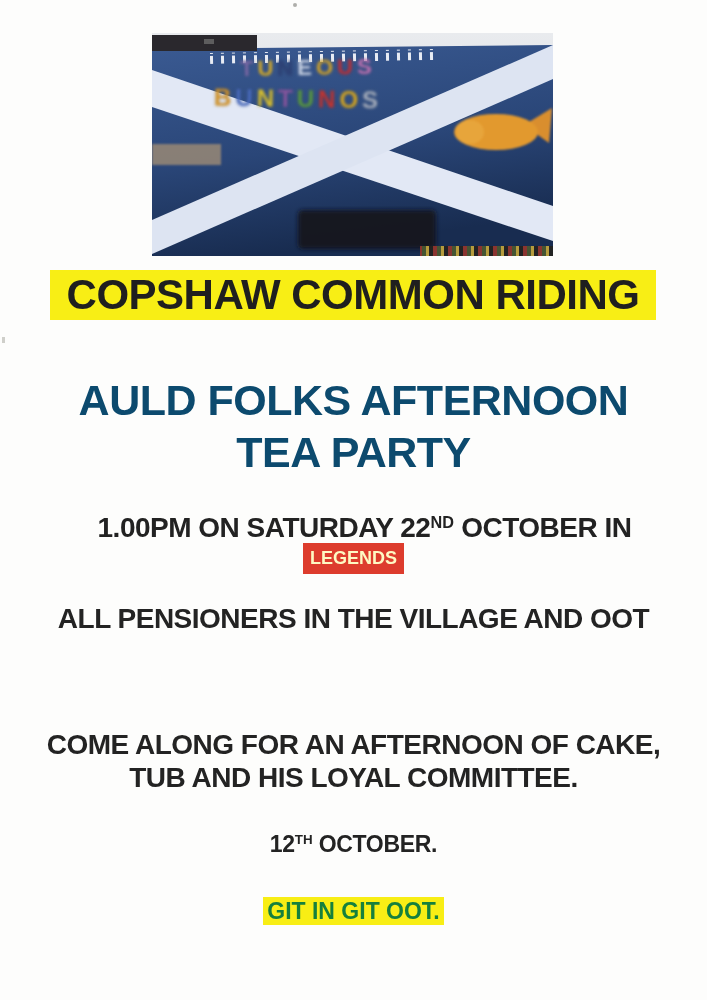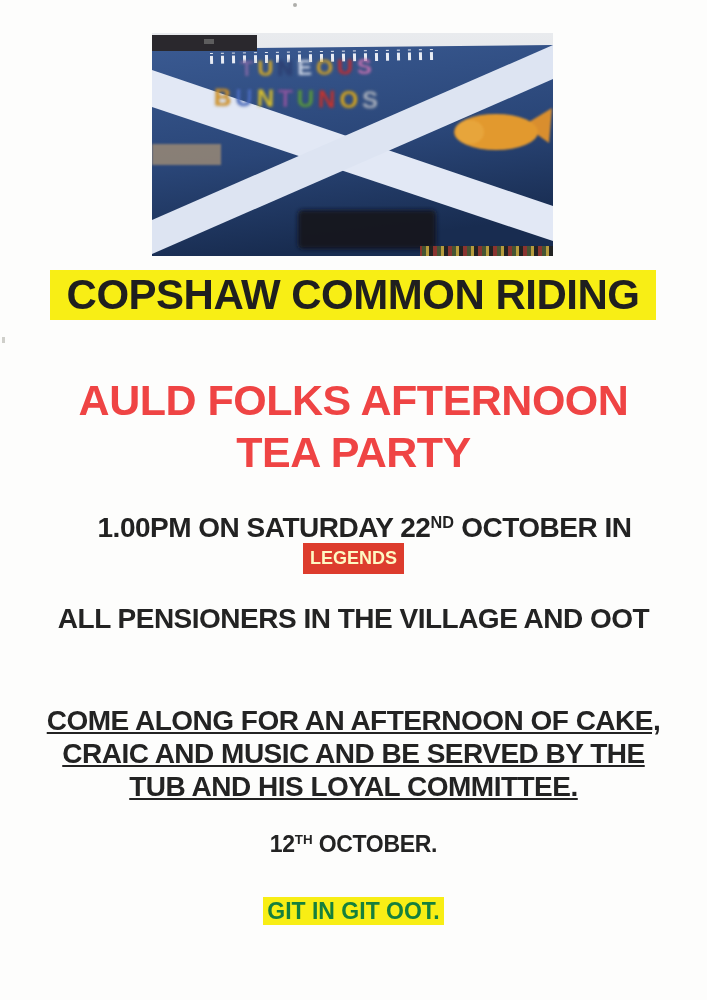--- a/index.html
+++ b/index.html
@@ -49,21 +49,21 @@
     letter-spacing: -0.5px;
     white-space: nowrap;
     color: #1f1f1f;
   }
 
   .heading {
     top: 374px;
     font-size: 43px;
     line-height: 52px;
     letter-spacing: -0.5px;
-    color: #ef4444;
+    color: #0c4a6e;
     text-align: center;
   }
 
   .when {
     top: 504px;
     font-size: 28px;
     line-height: 34px;
     letter-spacing: -0.5px;
     padding-left: 11px;
   }
@@ -85,21 +85,21 @@
     color: #fef9c3;
   }
 
   .para {
     font-size: 28px;
     line-height: 33px;
     letter-spacing: -0.5px;
     color: #232323;
   }
   .para1 { top: 602px; }
-  .para2 { top: 704px; text-decoration: underline; }
+  .para2 { top: 728px; }
   .para3 { top: 824px; font-size: 23px; line-height: 30px; letter-spacing: -0.3px; }
 
   .git-wrap { top: 897px; }
   .git {
     display: inline-block;
     background: #f8ee15;
     padding: 2px 4px;
     font-size: 23px;
     line-height: 24px;
     color: #15803d;
@@ -202,21 +202,20 @@
 <div class="abs center-block venue-wrap">
   <span class="venue">LEGENDS</span>
 </div>
 
 <div class="abs center-block para para1">
   <div>ALL PENSIONERS IN THE VILLAGE AND OOT</div>
 </div>
 
 <div class="abs center-block para para2">
   <div>COME ALONG FOR AN AFTERNOON OF CAKE,</div>
-  <div>CRAIC AND MUSIC AND BE SERVED BY THE</div>
   <div>TUB AND HIS LOYAL COMMITTEE.</div>
 </div>
 
 <div class="abs center-block para para3">
   <div>
     <span>12</span><sup class="ord">TH</sup><span> OCTOBER.</span>
   </div>
 </div>
 
 <div class="abs center-block git-wrap">

